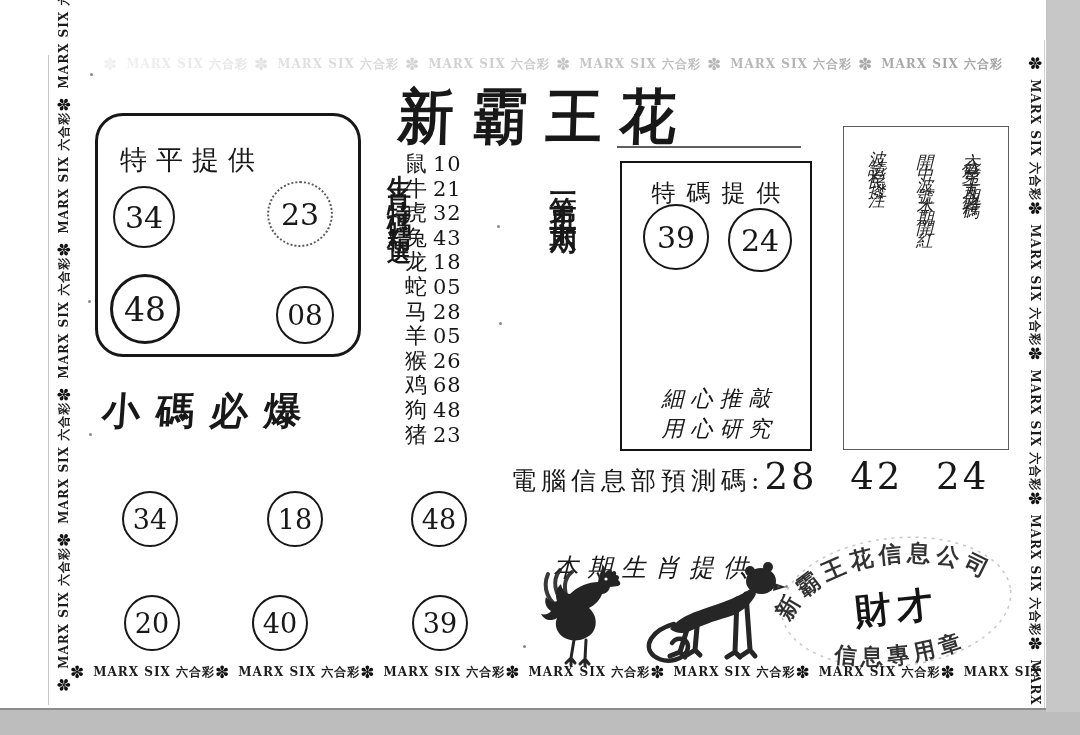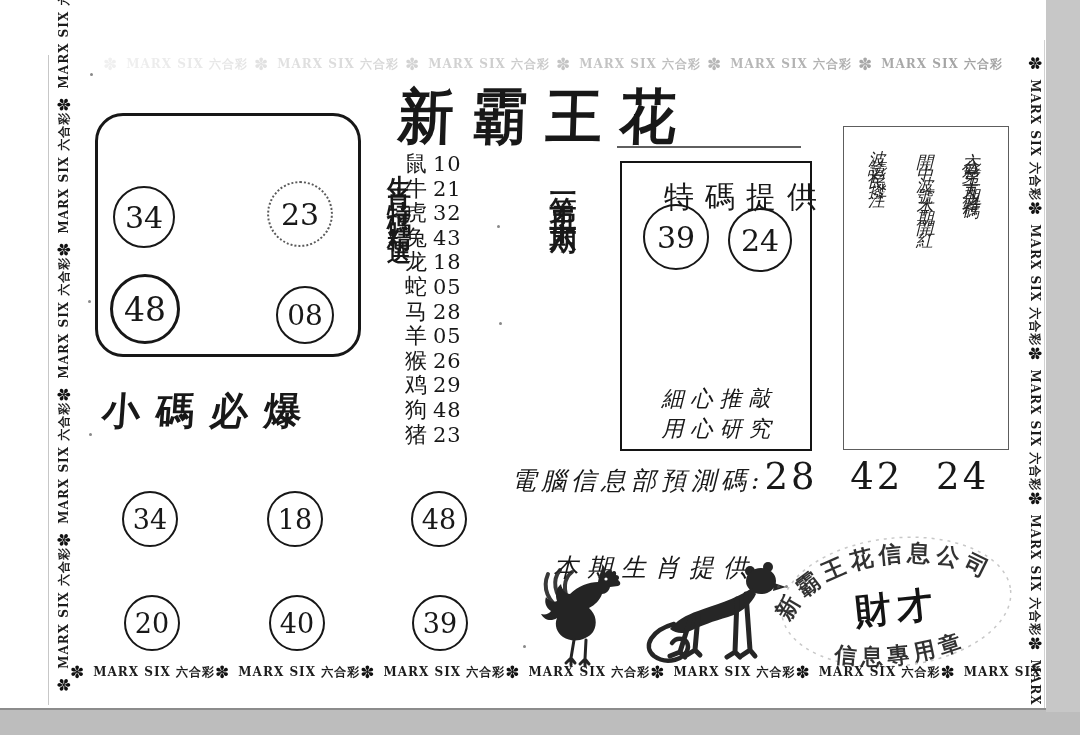--- a/index.html
+++ b/index.html
@@ -51,45 +51,45 @@
   .zlist{left:357px;top:152px;font-size:22px;line-height:23.6px;}
   .zrow{display:flex;align-items:baseline;}
   .za{width:28px;}
   .zn{font-size:21px;letter-spacing:1px;}
 
   .issue{left:497px;top:175px;font-size:27px;font-weight:bold;letter-spacing:5px;height:220px;}
 
   .tline{left:569px;top:146px;width:184px;height:0;border-top:2px solid #2a2a2a;opacity:.75;}
 
   .specbox{left:572px;top:161px;width:188px;height:286px;border:2.5px solid #141414;}
-  .specbox .hdr{position:absolute;left:0;top:14px;width:100%;text-align:left;
-                font-size:30px;letter-spacing:11px;text-indent:11px;font-weight:500;margin-left:31px;}
+  .specbox .hdr{position:absolute;left:0;top:14px;width:100%;text-align:center;
+                font-size:24px;letter-spacing:11px;text-indent:11px;font-weight:500;}
   .c-39{left:21px;top:41px;width:62px;height:62px;}
   .c-24{left:106px;top:45px;width:60px;height:60px;}
   .c-36{left:59px;top:131px;width:62px;height:62px;}
   .spec-f1{position:absolute;left:0;top:221px;width:100%;text-align:center;font-size:22px;
            letter-spacing:7px;text-indent:7px;font-style:italic;}
   .spec-f2{position:absolute;left:0;top:251px;width:100%;text-align:center;font-size:22px;
            letter-spacing:7px;text-indent:7px;font-style:italic;}
 
   .noticebox{left:795px;top:126px;width:164px;height:322px;border:1.5px solid #5d5d5d;}
   .ncol{position:absolute;writing-mode:vertical-rl;text-orientation:upright;font-size:17px;
         font-style:italic;color:#222;}
   .ncol1{left:116px;top:12px;letter-spacing:5px;height:300px;}
   .ncol2{left:70px;top:14px;letter-spacing:11px;height:300px;}
   .ncol3{left:22px;top:10px;letter-spacing:8px;height:230px;}
 
   .smallhdr{left:54px;top:386px;font-size:38px;font-weight:bold;letter-spacing:16px;
             transform:skewX(-4deg);}
   .sc{width:52px;height:52px;font-size:27px;}
   .sc-11{left:74px;top:491px;}  .sc-12{left:219px;top:491px;} .sc-13{left:363px;top:491px;}
-  .sc-21{left:76px;top:595px;}  .sc-22{left:221px;top:595px;} .sc-23x{left:364px;top:595px;}
+  .sc-21{left:76px;top:595px;}  .sc-22{left:204px;top:595px;} .sc-23x{left:364px;top:595px;}
 
   .pred{left:463px;top:455px;display:flex;align-items:baseline;}
-  .pred .lbl{font-size:25px;letter-spacing:5px;font-style:italic;}
+  .pred .lbl{font-size:25px;letter-spacing:5px;}
   .pred .nums{font-size:37px;letter-spacing:3px;word-spacing:18px;}
 
   .hint{left:505px;top:523px;font-size:25px;letter-spacing:9px;font-style:italic;margin-top:28px;}
 
   .rooster{left:492px;top:560px;}
   .monkey{left:586px;top:558px;}
 
   .stamp{left:723px;top:520px;width:250px;height:160px;transform:rotate(-6deg);}
 
   .speck{width:3px;height:3px;background:#555;border-radius:50%;opacity:.7;}
@@ -219,20 +219,21 @@
     <span class="bgroup">
         <span class="flower">✽</span>
         <span class="btxt">MARX SIX 六合彩</span>
       </span>
   </div>
 
   <div class="abs title">新霸王花</div>
   <div class="abs tline"></div>
 
   <div class="abs leftbox">
+    <div class="hdr">特平提供</div>
     <div class="circle abs c-34">34</div>
     <div class="circle abs c-23">23</div>
     <div class="circle abs c-48">48</div>
     <div class="circle abs c-08">08</div>
   </div>
 
   <div class="abs vtext zo-hdr">生肖特碼精選</div>
 
   <div class="abs zlist">
     <div class="zrow">
@@ -266,21 +267,21 @@
     <div class="zrow">
         <span class="za">羊</span>
         <span class="zn">05</span>
       </div>
     <div class="zrow">
         <span class="za">猴</span>
         <span class="zn">26</span>
       </div>
     <div class="zrow">
         <span class="za">鸡</span>
-        <span class="zn">29</span>
+        <span class="zn">68</span>
       </div>
     <div class="zrow">
         <span class="za">狗</span>
         <span class="zn">48</span>
       </div>
     <div class="zrow">
         <span class="za">猪</span>
         <span class="zn">23</span>
       </div>
   </div>

